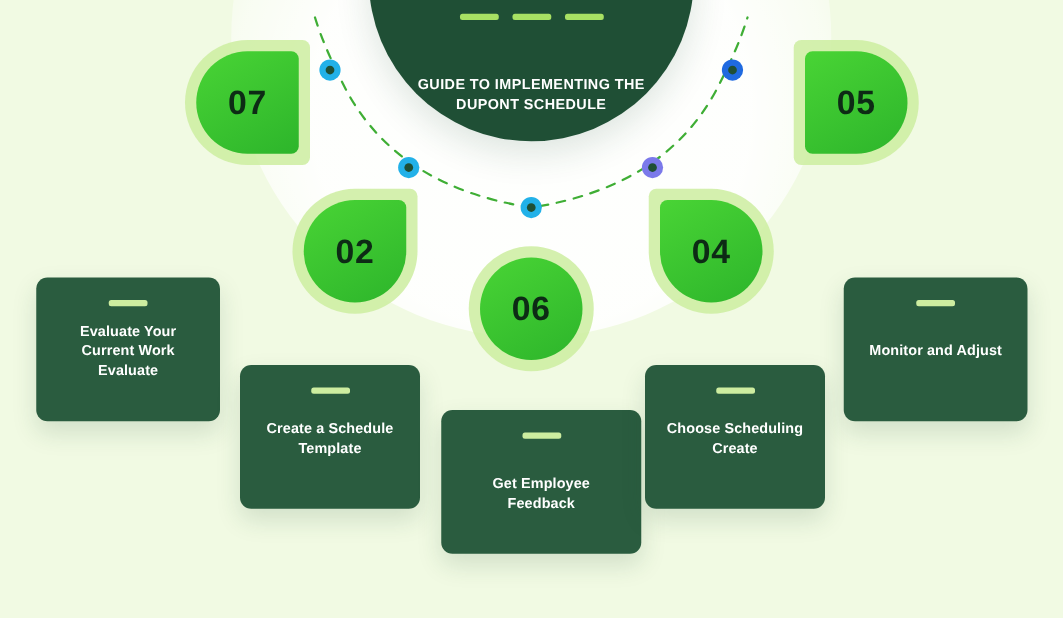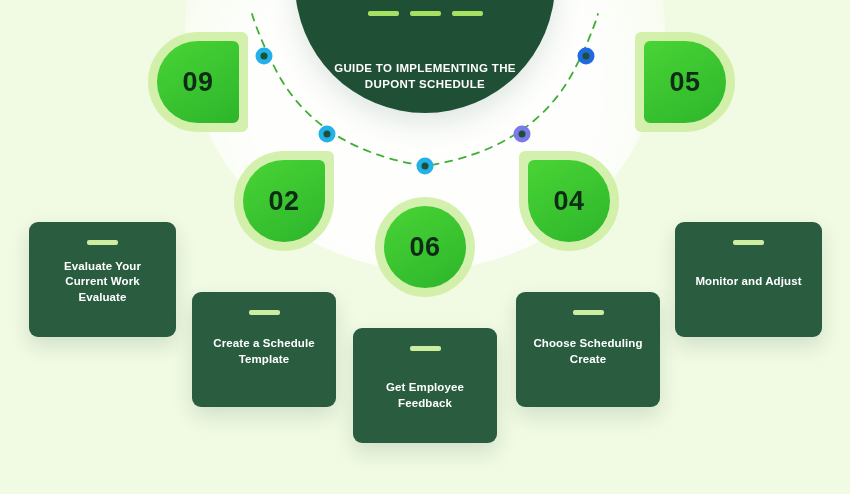--- a/index.html
+++ b/index.html
@@ -214,21 +214,21 @@
 
   <div id="dyn">
       <div class="node-dot" style="left: 264px; top: 56px; background: rgb(34, 177, 232);"></div>
       <div class="node-dot" style="left: 327px; top: 134px; background: rgb(34, 177, 232);"></div>
       <div class="node-dot" style="left: 425px; top: 166px; background: rgb(34, 177, 232);"></div>
       <div class="node-dot" style="left: 522px; top: 134px; background: rgb(123, 121, 234);"></div>
       <div class="node-dot" style="left: 586px; top: 56px; background: rgb(31, 106, 224);"></div>
       <div class="badge p-right" style="left: 157px; top: 41px;">
         <div class="halo"></div>
         <div class="core">
-          <span class="num">09</span>
+          <span class="num">07</span>
         </div>
       </div>
       <div class="card" style="left: 29px; top: 222px; width: 147px; height: 115px;">
         <span class="dash"></span>
         <div class="label">Evaluate Your Current Work Evaluate</div>
       </div>
       <div class="badge p-tr" style="left: 243px; top: 160px;">
         <div class="halo"></div>
         <div class="core">
           <span class="num">02</span>
@@ -237,21 +237,21 @@
       <div class="card" style="left: 192px; top: 292px; width: 144px; height: 115px;">
         <span class="dash"></span>
         <div class="label">Create a Schedule Template</div>
       </div>
       <div class="badge p-none" style="left: 384px; top: 206px;">
         <div class="halo"></div>
         <div class="core">
           <span class="num">06</span>
         </div>
       </div>
-      <div class="card" style="left: 353px; top: 328px; width: 144px; height: 115px; gap: 16px;">
+      <div class="card" style="left: 353px; top: 328px; width: 160px; height: 115px; gap: 16px;">
         <span class="dash"></span>
         <div class="label">Get Employee Feedback</div>
       </div>
       <div class="badge p-tl" style="left: 528px; top: 160px;">
         <div class="halo"></div>
         <div class="core">
           <span class="num">04</span>
         </div>
       </div>
       <div class="card" style="left: 516px; top: 292px; width: 144px; height: 115px;">

